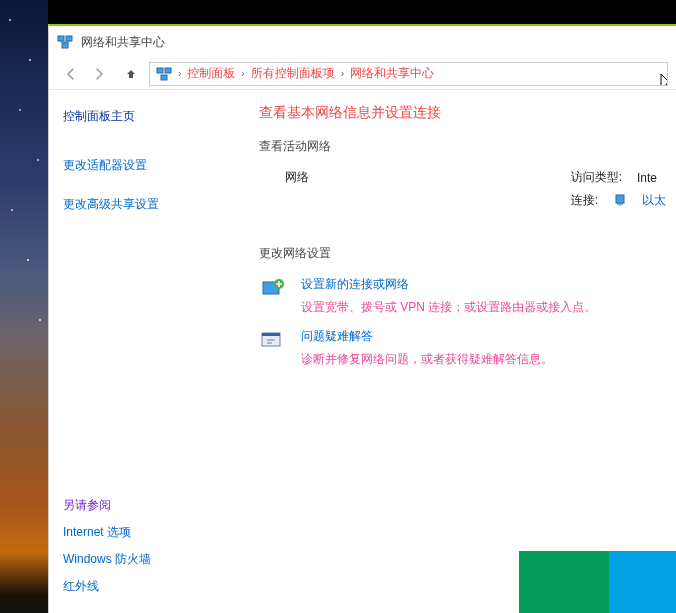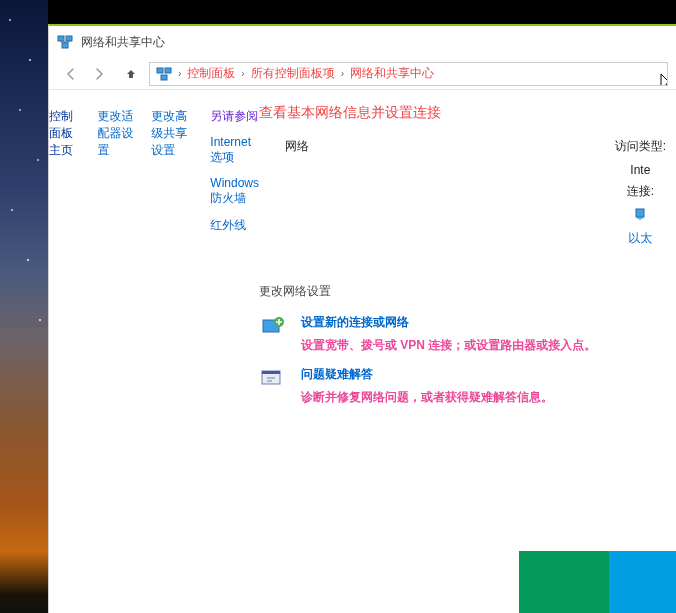--- a/index.html
+++ b/index.html
@@ -48,43 +48,43 @@
   .nav-up { width:20px; height:20px; display:flex; align-items:center; justify-content:center; color:#404040; margin-left:4px; }
   .addrbar {
     flex: 1; height: 24px; border: 1px solid #ccc; display:flex; align-items:center;
     padding: 0 6px; gap: 6px; overflow:hidden; white-space:nowrap;
   }
   .addrbar .crumb { color:#ef4444; cursor:pointer; }
   .addrbar .sep { color:#666; font-size:10px; }
 
   .content { flex:1; display:flex; overflow:hidden; }
   .sidebar {
-    width: 210px; padding: 18px 0; display:flex; flex-direction:row; gap:8px;
+    width: 210px; padding: 18px 14px; display:flex; flex-direction:column; gap:8px;
     position:relative;
   }
   .link { color:#0066cc; cursor:pointer; }
   .sidebar .heading { color:#003399; font-size:12px; margin-bottom:6px; cursor:pointer; }
   .sidebar .spacer { flex:1; }
   .sidebar .seealso-head { color:#6d28d9; margin-bottom:2px; }
   .sidebar .seealso a { color:#0066cc; display:block; margin-top:10px; cursor:pointer; }
 
   .main { flex:1; padding: 14px 10px 0 0; color:#222; position:relative; }
   .main h1 { color:#ef4444; font-size:14px; font-weight:normal; margin-bottom:16px; }
   .section-label { color:#444; margin: 10px 0 14px 0; }
   .indent { margin-left: 26px; }
 
   .net-row { display:flex; margin-bottom:30px; }
   .net-left { min-width:200px; }
   .net-left .name { font-weight:normal; }
   .net-left .sub { color:#444; margin-top:6px; }
   .net-right { margin-left:auto; text-align:left; white-space:nowrap; }
-  .net-right .line { display:flex; gap:8px; align-items:center; margin-bottom:6px; justify-content:flex-start;flex-direction:column; }
+  .net-right .line { display:flex; gap:15px; align-items:center; margin-bottom:6px; justify-content:flex-start; }
   .net-right .lbl { color:#222; }
 
-  .opt { display:flex; gap:14px; margin: 12px 0 4px 0; align-items:flex-start;font-weight:bold; }
+  .opt { display:flex; gap:14px; margin: 12px 0 4px 0; align-items:flex-start; }
   .opt .icon { width:28px; height:28px; flex:none; display:flex; align-items:center; justify-content:center; }
   .opt .txt .title { color:#0066cc; cursor:pointer; }
   .opt .txt .desc { color:#ec4899; margin-top:6px; }
 
   .cursor-img { position:absolute; left:220px; top:-1px; width:14px; height:20px; pointer-events:none; }
 
   
   .app-icon { width:16px; height:16px; display:inline-block; }
 
   
@@ -163,20 +163,21 @@
       <div class="seealso">
         <div class="seealso-head">另请参阅</div>
         <a>Internet 选项</a>
         <a>Windows 防火墙</a>
         <a>红外线</a>
       </div>
     </div>
 
     <div class="main">
       <h1>查看基本网络信息并设置连接</h1>
+      <div class="section-label">查看活动网络</div>
 
       <div class="indent net-row">
         <div class="net-left">
           <div class="name">网络</div>
         </div>
         <div class="net-right">
           <div class="line">
             <span class="lbl">访问类型:</span>
             <span>Inte</span>
           </div>

